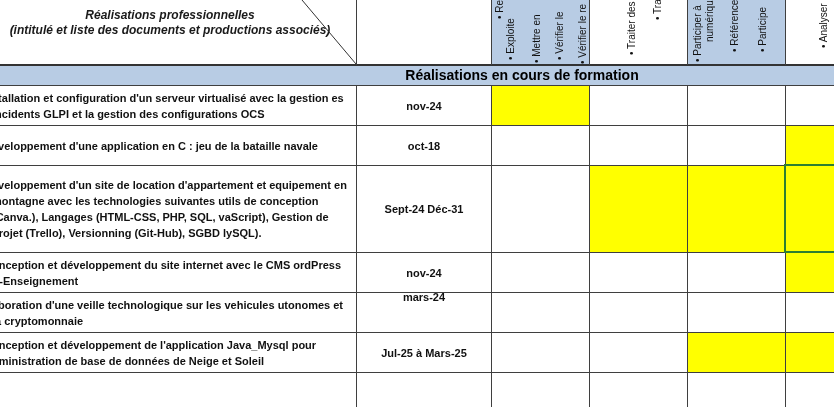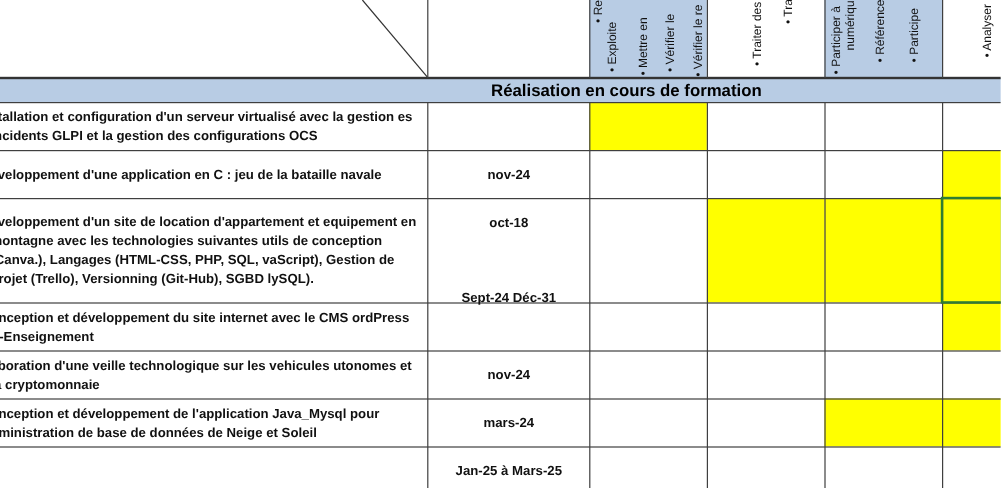--- a/index.html
+++ b/index.html
@@ -28,27 +28,31 @@
       padding-left: 210px; box-sizing: border-box;
     }
     .desc {
       position: absolute; left: 0; width: 356px; font-weight: bold; font-size: 11px;
       line-height: 16px; padding-left: 0; display: flex; align-items: center;
       box-sizing: border-box; color: #111; overflow: hidden; white-space: normal;
     }
     .desc span { display: block; margin-left: -8px; padding-right: 4px; }
     .date {
       position: absolute; left: 357px; width: 134px; font-weight: bold; font-size: 11px;
-      display: flex; align-items: center; justify-content: center; color: #111; margin-top: 40px;
+      display: flex; align-items: center; justify-content: center; color: #111;
     }
   </style>
 </head>
 <body>
 
 <div class="abs" style="left:0;top:0;width:834px;height:65px;">
+  <div class="hdr-title">
+    <div>Réalisations professionnelles</div>
+    <div>(intitulé et liste des documents et productions associés)</div>
+  </div>
 
   <svg class="abs" style="left:290px;top:0;" width="70" height="66">
     <line x1="12" y1="0" x2="66" y2="64" stroke="#333" stroke-width="1"></line>
   </svg>
 
   <div class="abs blue" style="left:491px;top:0;width:98px;height:65px;">
     <div class="vtext" style="left:3px;top:0;">• Re</div>
     <div class="vtext" style="left:14px;top:0;height:60px;">• Exploite</div>
     <div class="vtext" style="left:40px;top:0;height:63px;">• Mettre en</div>
     <div class="vtext" style="left:63px;top:0;height:60px;">• Vérifier le</div>
@@ -63,21 +67,21 @@
     <div class="vtext" style="left:17px;top:0;height:42px;">numérique</div>
     <div class="vtext" style="left:42px;top:0;height:52px;">• Référence</div>
     <div class="vtext" style="left:70px;top:0;height:52px;">• Participe</div>
   </div>
   <div class="abs" style="left:786px;top:0;width:48px;height:65px;">
     <div class="vtext" style="left:32px;top:0;height:48px;">• Analyser</div>
   </div>
 </div>
 
 <div class="abs blue" style="left:0;top:65px;width:834px;height:20px;"></div>
-<div class="section-title">Réalisation en cours de formation</div>
+<div class="section-title">Réalisations en cours de formation</div>
 
 <div class="abs yellow" style="left:491px;top:85px;width:98px;height:40px;"></div>
 <div class="abs yellow" style="left:785px;top:125px;width:49px;height:40px;"></div>
 <div class="abs yellow" style="left:589px;top:165px;width:98px;height:87px;"></div>
 <div class="abs yellow" style="left:687px;top:165px;width:98px;height:87px;"></div>
 <div class="abs yellow" style="left:785px;top:165px;width:49px;height:87px;"></div>
 <div class="abs yellow" style="left:785px;top:252px;width:49px;height:40px;"></div>
 <div class="abs yellow" style="left:687px;top:332px;width:98px;height:40px;"></div>
 <div class="abs yellow" style="left:785px;top:332px;width:49px;height:40px;"></div>
 
@@ -119,23 +123,23 @@
 <div class="date" style="top:166px;height:86px;">Sept-24  Déc-31</div>
 
 <div class="desc" style="top:253px;height:39px;">
     <span>onception et développement du site internet avec le CMS ordPress E-Enseignement</span>
   </div>
 <div class="date" style="top:253px;height:39px;">nov-24</div>
 
 <div class="desc" style="top:293px;height:39px;">
     <span>aboration d'une veille technologique sur les vehicules utonomes et la cryptomonnaie</span>
   </div>
-<div class="date" style="top:293px;height:39px;">mars-24</div>
+<div class="date" style="top:277px;height:39px;">mars-24</div>
 
 <div class="desc" style="top:333px;height:39px;">
     <span>onception et développement de l'application Java_Mysql pour dministration de base de données de Neige et Soleil</span>
   </div>
-<div class="date" style="top:333px;height:39px;">Jan-25 à Mars-25</div>
+<div class="date" style="top:333px;height:39px;">Jul-25 à Mars-25</div>
 
 <div class="desc" style="top:373px;height:34px;">
     <span></span>
   </div>
 <div class="date" style="top:373px;height:34px;"></div>
 
 </body></html>

